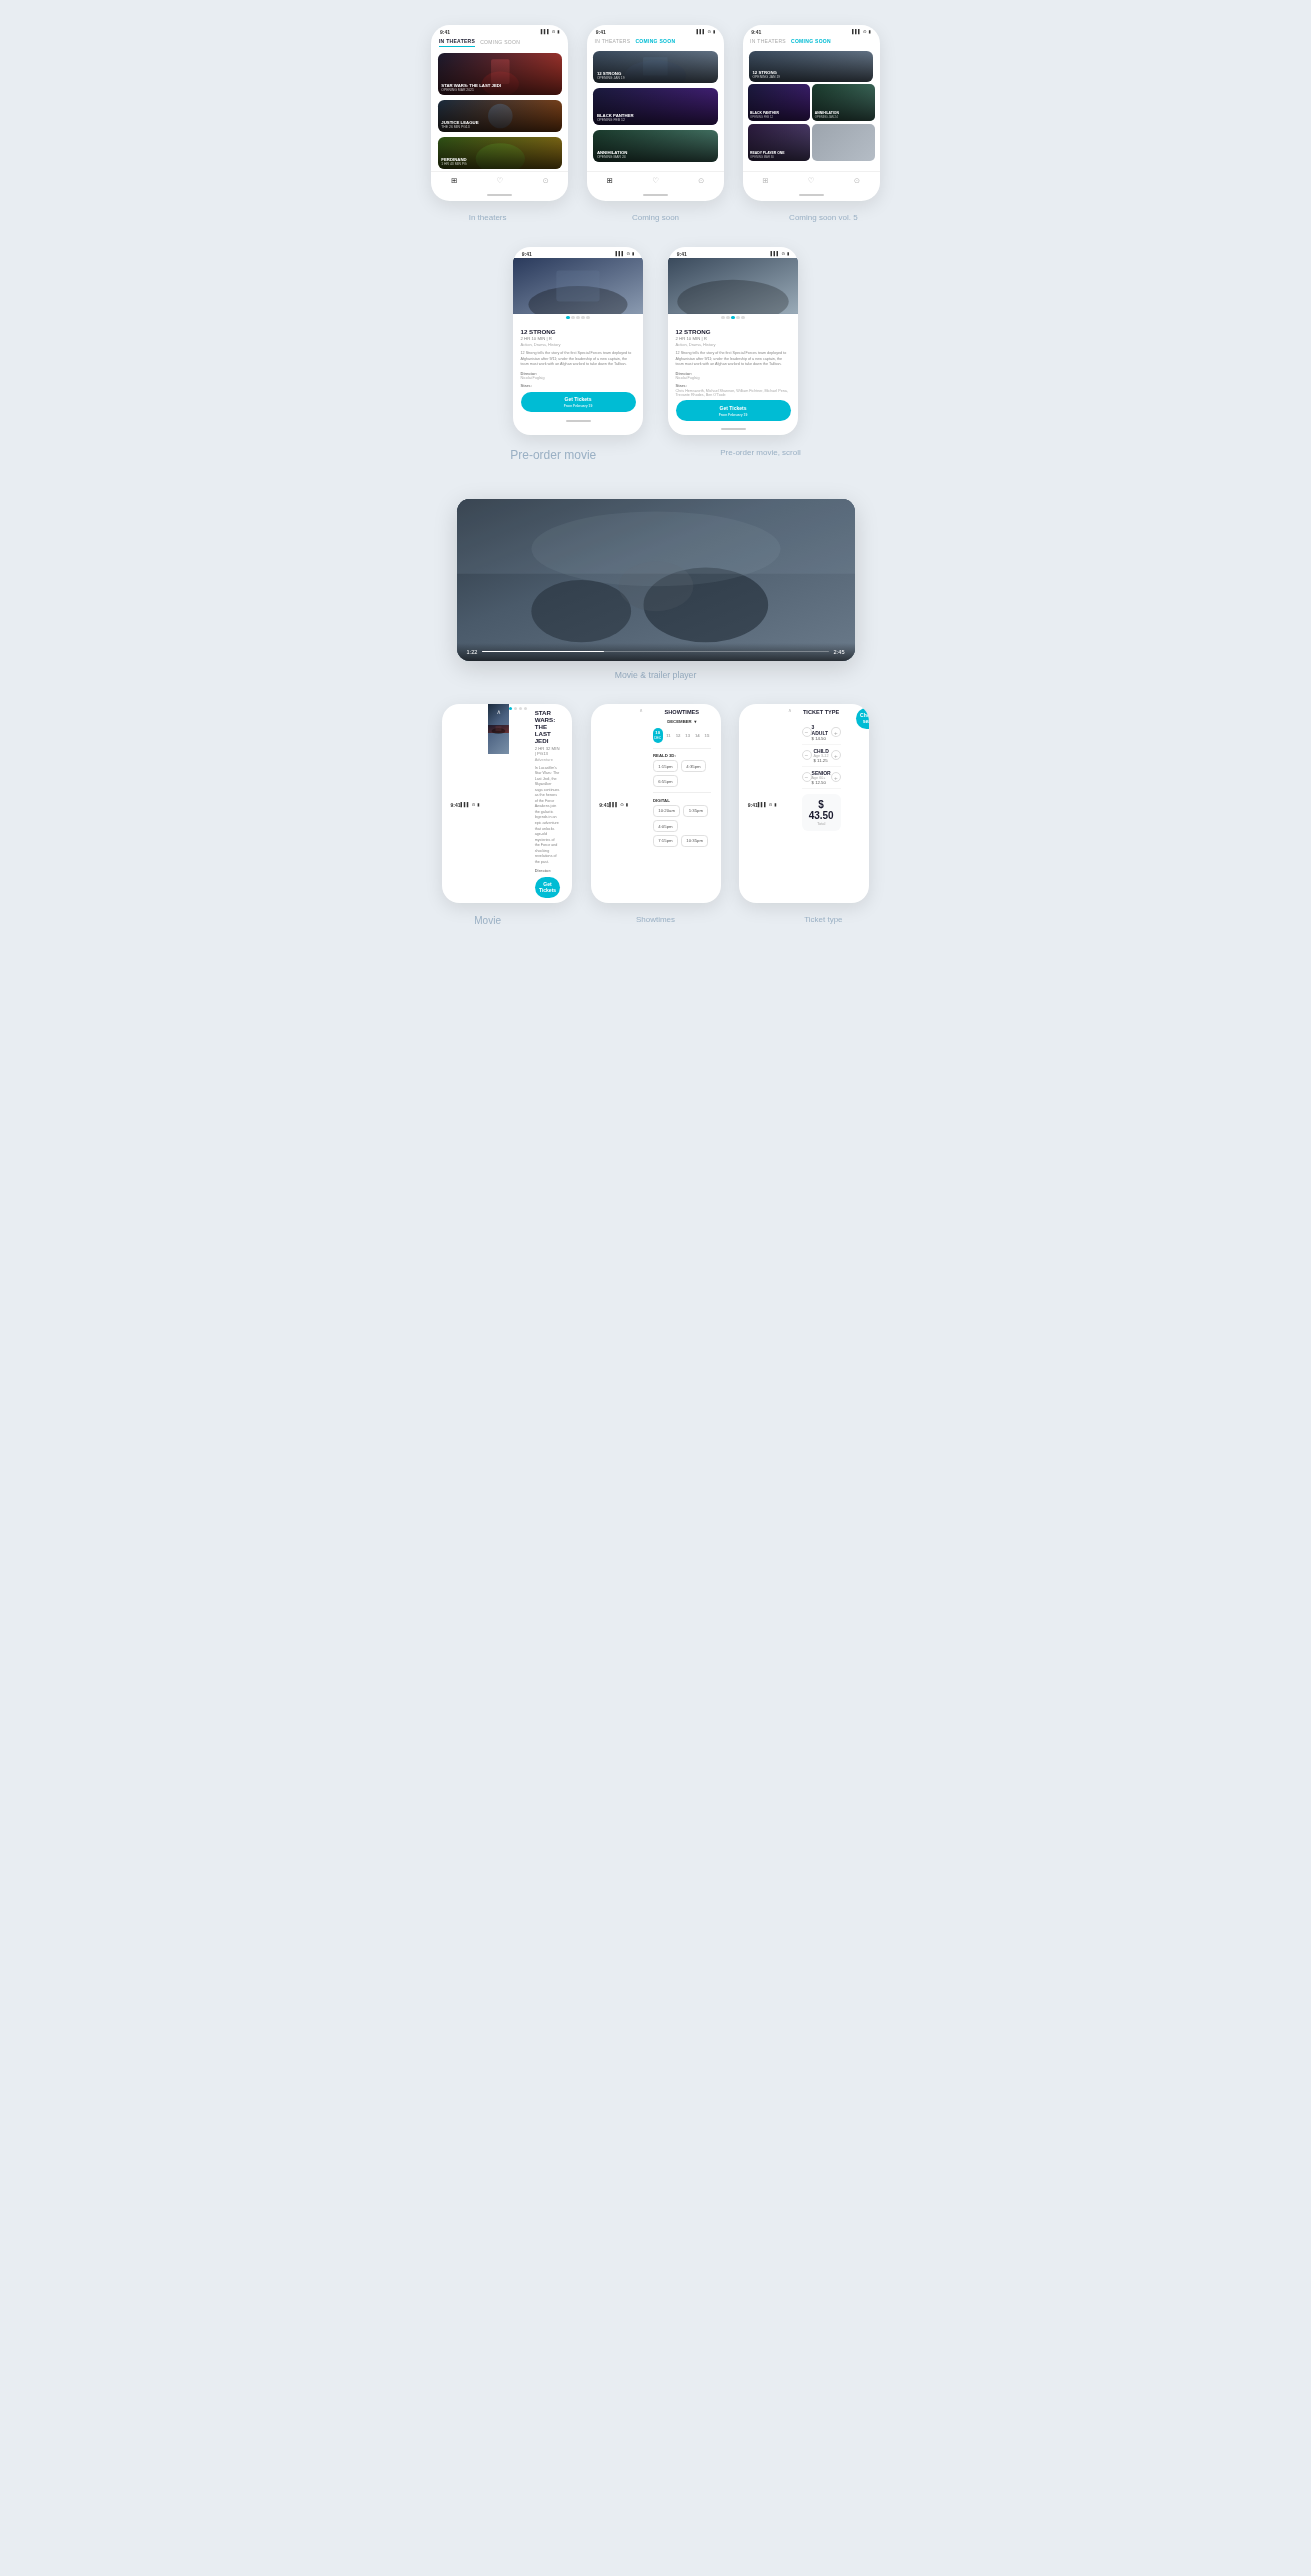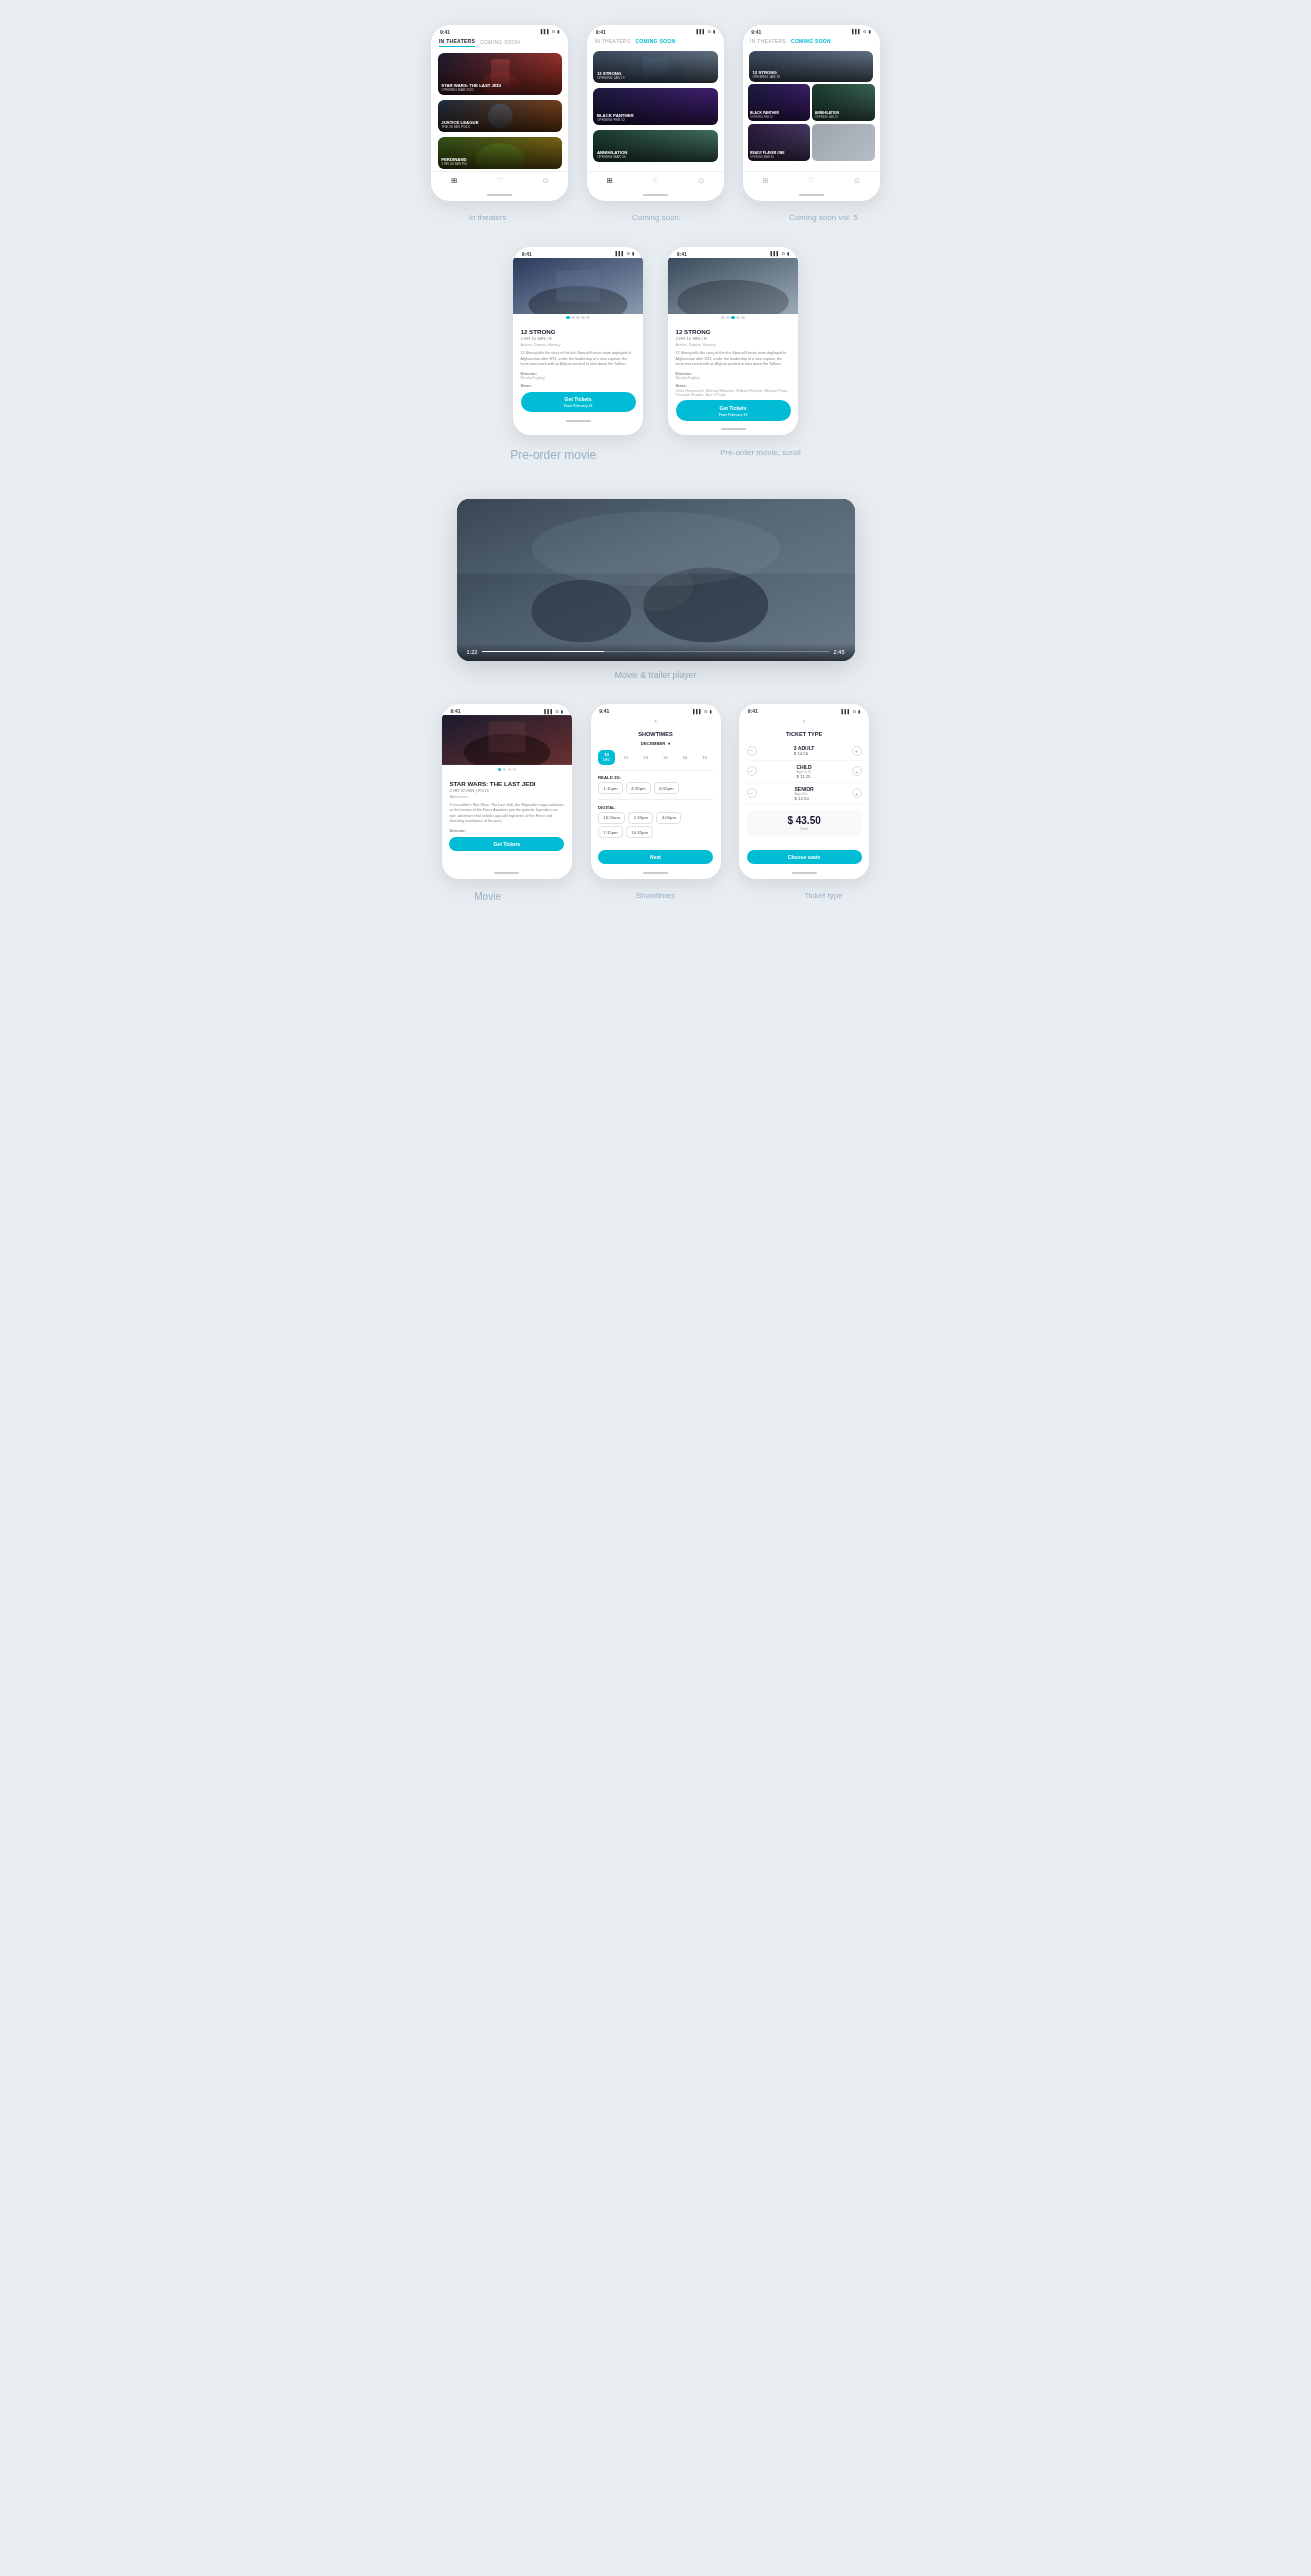--- a/index.html
+++ b/index.html
@@ -344,21 +344,21 @@
     }
 
     .phone3 {
       background: #fff;
       border-radius: 17.4px;
       box-shadow: 0 5px 18.6px rgba(0,0,0,0.1);
       overflow: hidden;
       width: 130px;
       flex-shrink: 0;
       display: flex;
-      flex-direction: column;
+      flex-direction: row;
     }
 
     
     .showtime-content { padding: 5px 7.5px; flex: 1; }
     .st-title {
       text-align: center;
       font-size: 5.6px;
       font-weight: 800;
       color: #1a1a2e;
       text-transform: uppercase;

